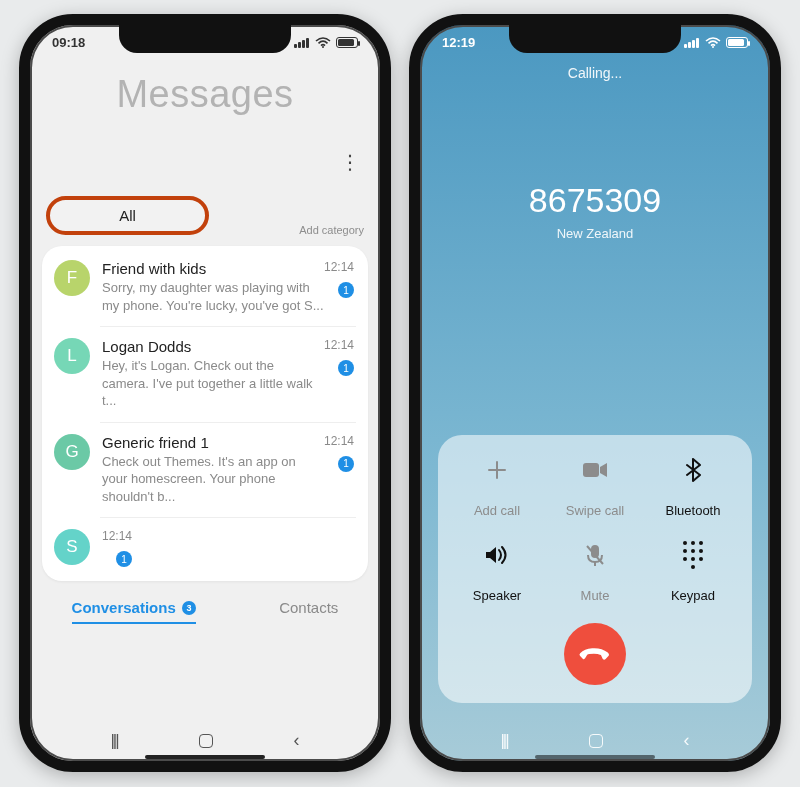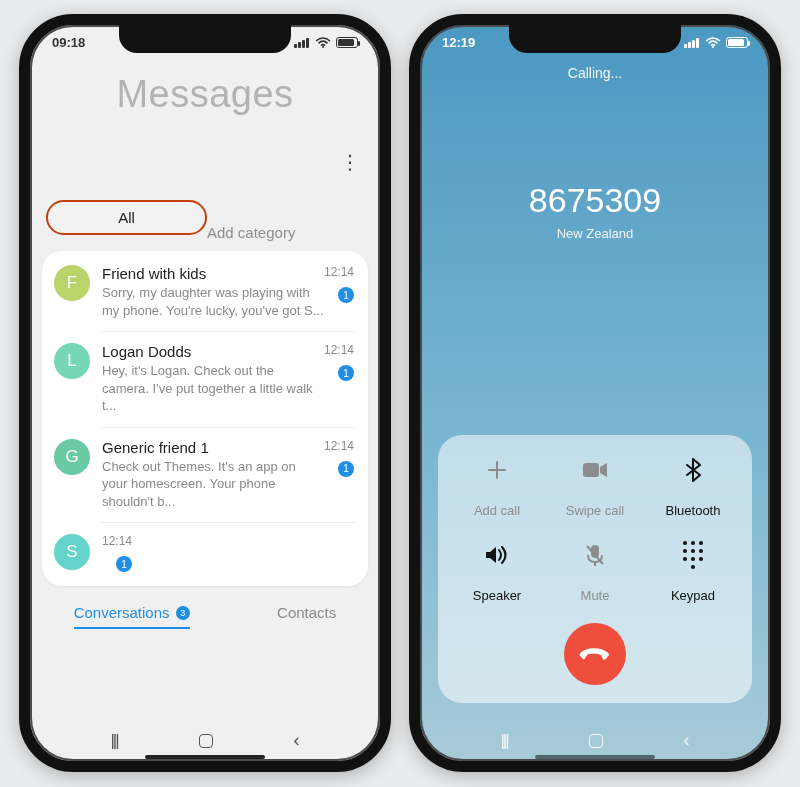--- a/index.html
+++ b/index.html
@@ -40,43 +40,43 @@
   .loc { font-size: 11px; }
 
   
   .msg-title {
     text-align: center; color: #b3b3b3; font-size: 38px; font-weight: 400;
     margin-top: 48px; letter-spacing: .5px;
   }
   .tabs { display:flex; align-items:center; margin: 78px 16px 10px 16px; position:relative;}
   .pill {
     flex:1; text-align:center; font-size:15px; color:#222; padding:7px 0;
-    border:2px solid #c2410c; border-radius: 22px; background:#f2f2f2;
+    border:4px solid #c2410c; border-radius: 22px; background:#f2f2f2;
     font-weight:500;
   }
-  .addcat { flex:1; text-align:left; font-size:15px; color:#8d8d8d;margin-top:30px; }
+  .addcat { flex:1; text-align:right; font-size:11px; color:#8d8d8d;margin-top:30px; }
   .more { position:absolute; right:6px; top:-44px; font-size:20px; color:#444; letter-spacing:-2px; }
   .card {
     background:#fff; margin: 0 12px; border-radius: 20px; padding: 2px 0;
     box-shadow: 0 1px 3px rgba(0,0,0,.06);
   }
   .row { display:flex; padding:12px 14px 12px 12px; align-items:flex-start; position:relative; }
   .row + .row::before { content:""; position:absolute; left:58px; right:12px; top:0; height:1px; background:#eee;}
   .avatar { width:36px; height:36px; border-radius:50%; display:flex; align-items:center; justify-content:center;
             color:#fff; font-size:17px; font-weight:500; flex-shrink:0; margin-right:12px;}
   .body { flex:1; min-width:0; }
   .name { font-size:15px; color:#222; font-weight:500; }
   .prev { font-size:13px; color:#8a8a8a; margin-top:2px; line-height:1.35; max-width: 240px; }
   .meta { text-align:right; }
   .time { font-size:12px; color:#8a8a8a; }
   .badge { display:inline-flex; width:16px; height:16px; background:#1f8fe5; color:#fff; border-radius:50%;
            align-items:center; justify-content:center; font-size:10px; margin-top:8px;}
   .btabs { display:flex; justify-content:space-around; margin-top:18px; font-size:15px;}
   .btab { color:#8a8a8a; padding-bottom:6px; }
-  .btab.active { color:#1f8fe5; border-bottom:2px solid #1f8fe5; font-weight:400; }
+  .btab.active { color:#1f8fe5; border-bottom:2px solid #1f8fe5; font-weight:700; }
   .btab .sm { display:inline-flex; width:14px; height:14px; border-radius:50%; background:#1f8fe5; color:#fff;
               font-size:9px; align-items:center; justify-content:center; vertical-align:2px; margin-left:2px;}
   .navbar { position:absolute; bottom:10px; left:0; right:0; display:flex; justify-content:space-around;
             align-items:center; padding: 0 40px; color:#555; }
   .navbar.light { color: rgba(255,255,255,.9); }
   .nav-sq { width:14px; height:14px; border:1.7px solid currentColor; border-radius:4px;}
   .nav-bars { font-size:17px; letter-spacing:-2px; }
   .nav-back { font-size:18px; }
   .home-ind { position:absolute; bottom:2px; left:50%; transform:translateX(-50%);
               width:120px; height:4px; border-radius:3px; background:#222;}

